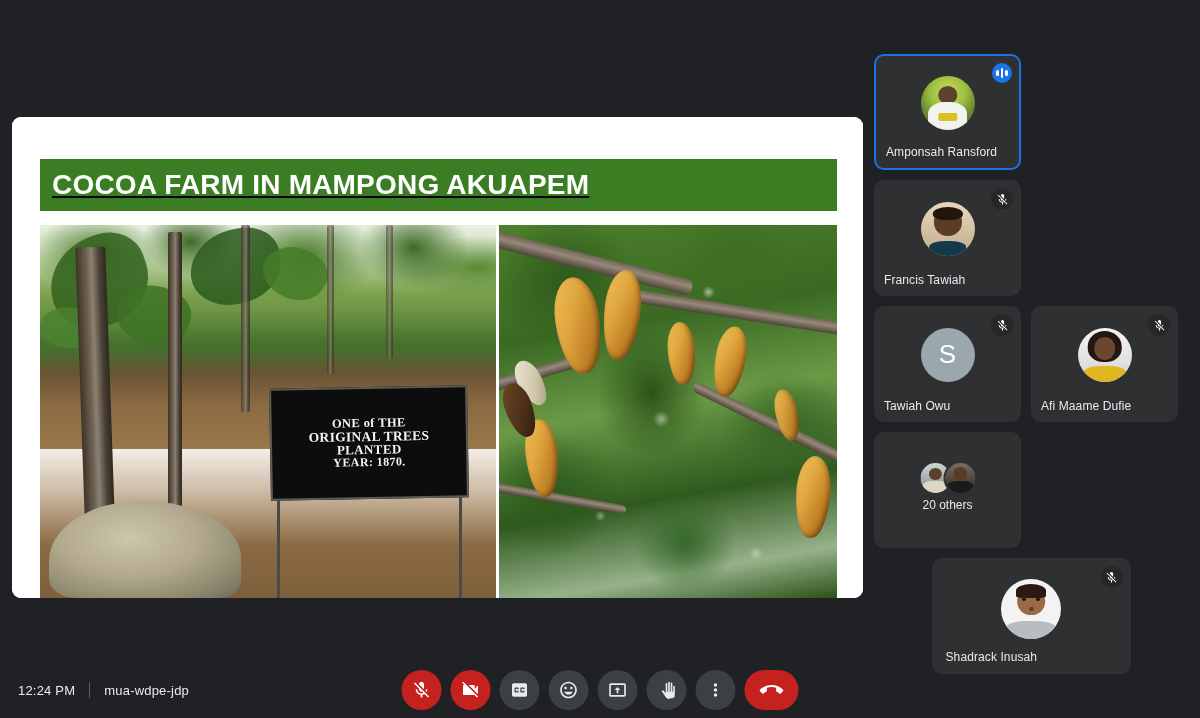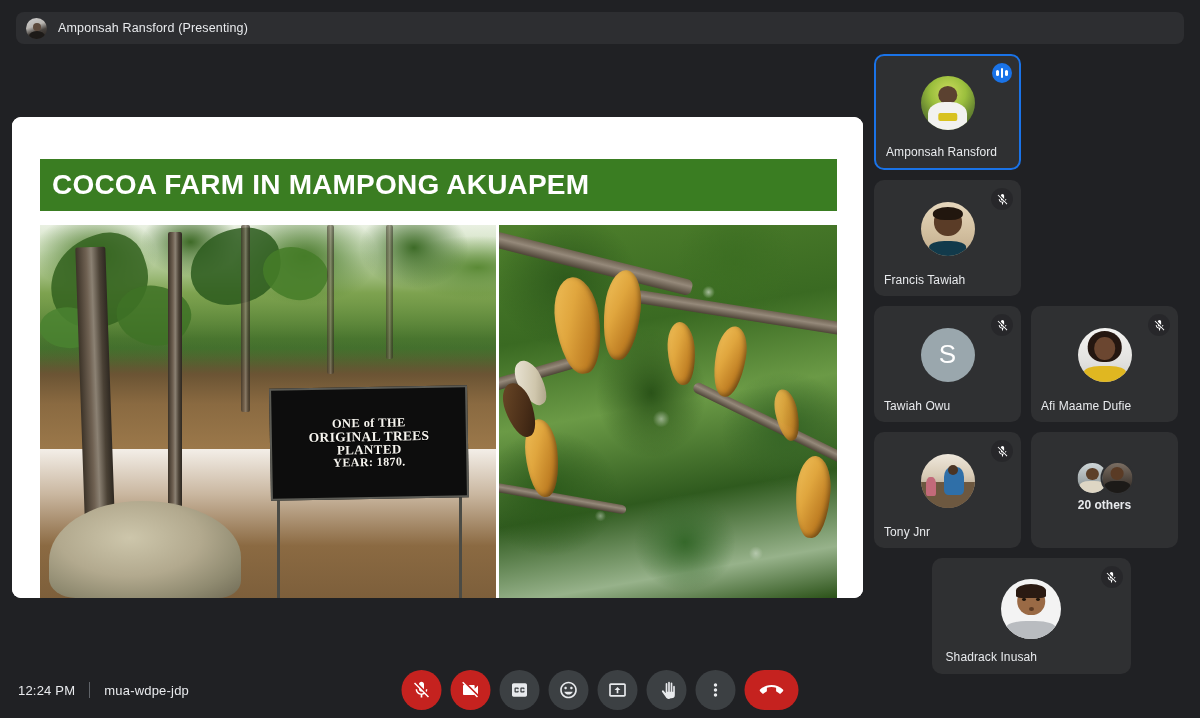--- a/index.html
+++ b/index.html
@@ -42,21 +42,21 @@
   
   .stage {
     position: absolute; left: 12px; top: 117px;
     width: 851px; height: 481px;
     background: #ffffff; border-radius: 9px; overflow: hidden;
   }
   .slide-inner { position: absolute; inset: 0; background: #fff; padding: 0; }
   .slide-title-band {
     position: absolute; left: 28px; top: 42px; right: 26px; height: 52px;
     background: #3a7d22;
-    display: flex; align-items: center;
+    display: flex; align-items: center; text-decoration: underline;
   }
   .slide-title {
     color: #ffffff; font-size: 28px; font-weight: 700;
     letter-spacing: .2px; padding-left: 12px;
     font-family: "Liberation Sans", sans-serif;
     white-space: nowrap;
   }
   .slide-photos {
     position: absolute; left: 28px; top: 108px; right: 26px; bottom: 0;
     display: flex; gap: 3px;
@@ -281,21 +281,21 @@
   .others-avatars .oa2 { margin-left:-9px; }
   .oa-a { background: linear-gradient(180deg,#cfd6d8 0%, #a8b0b2 50%, #7f8788 100%); position:relative;}
   .oa-a .h { position:absolute; left:50%; top:14%; transform:translateX(-50%); width:44%; height:42%; border-radius:48%; background:#5d4029;}
   .oa-a .s { position:absolute; left:50%; bottom:0; transform:translateX(-50%); width:86%; height:40%; border-radius:38% 38% 0 0; background:#ded6c4;}
   .oa-b { background: linear-gradient(180deg,#7b6e63 0%, #4e453d 55%, #2b2622 100%); position:relative;}
   .oa-b .h { position:absolute; left:50%; top:12%; transform:translateX(-50%); width:46%; height:44%; border-radius:48%; background:#5a3b25;}
   .oa-b .s { position:absolute; left:50%; bottom:0; transform:translateX(-50%); width:88%; height:42%; border-radius:38% 38% 0 0; background:#1c1a18;}
 
   .others-label {
     position: absolute; left: 0; right: 0; top: 66px;
-    text-align: center; color: #e8eaed; font-size: 12px; font-weight: 700;
+    text-align: center; color: #e8eaed; font-size: 12px; font-weight: 400;
   }
 
   
   .bottombar {
     position: absolute; left: 0; bottom: 0; width: 1200px; height: 56px;
     display: flex; align-items: center;
   }
   .meet-meta {
     position: absolute; left: 18px; top: 50%; transform: translateY(-50%);
     display: flex; align-items: center; color: #e8eaed;
@@ -319,24 +319,20 @@
   .ctrl.endcall {
     width: 54px; height: 40px; border-radius: 20px; background: #c5221f;
   }
   .ctrl.endcall svg { width: 24px; height: 24px; fill: #fff; }
 </style>
 </head>
 <body>
 
 <div id="app">
 
-  <div class="presenter-chip">
-    <div class="presenter-avatar"></div>
-    <span class="presenter-name">Amponsah Ransford (Presenting)</span>
-  </div>
 
   <div class="stage">
     <div class="slide-inner">
 
       <div class="slide-title-band">
         <div class="slide-title">COCOA FARM IN MAMPONG AKUAPEM</div>
       </div>
 
       <div class="slide-photos">
 
@@ -446,34 +442,20 @@
         <div class="tile-avatar av-afi">
           <div class="hair"></div>
             <div class="head"></div>
             <div class="top"></div>
         </div>
         <div class="tile-name">Afi Maame Dufie</div>
       </div>
     </div>
 
     <div class="tile-row">
-      <div class="tile">
-        <div class="mic-off">
-          <svg viewBox="0 0 24 24">
-              <path d="M19 11h-1.7c0 .74-.16 1.43-.43 2.05l1.23 1.23c.56-.98.9-2.09.9-3.28zm-4.02.17c0-.06.02-.11.02-.17V5c0-1.66-1.34-3-3-3S9 3.34 9 5v.18l5.98 5.99zM4.27 3L3 4.27l6.01 6.01V11c0 1.66 1.33 3 2.99 3 .22 0 .44-.03.65-.08l1.66 1.66c-.71.33-1.5.52-2.31.52-2.76 0-5.3-2.1-5.3-5.1H5c0 3.41 2.72 6.23 6 6.72V21h2v-3.28c.91-.13 1.77-.45 2.54-.9L19.73 21 21 19.73 4.27 3z"></path>
-            </svg>
-        </div>
-        <div class="tile-avatar av-tony">
-          <div class="sofa"></div>
-            <div class="kid"></div>
-            <div class="person"></div>
-            <div class="head2"></div>
-        </div>
-        <div class="tile-name">Tony Jnr</div>
-      </div>
 
       <div class="tile">
         <div class="others-avatars">
           <div class="oa oa-a">
               <div class="h"></div>
               <div class="s"></div>
             </div>
           <div class="oa oa2 oa-b">
               <div class="h"></div>
               <div class="s"></div>

